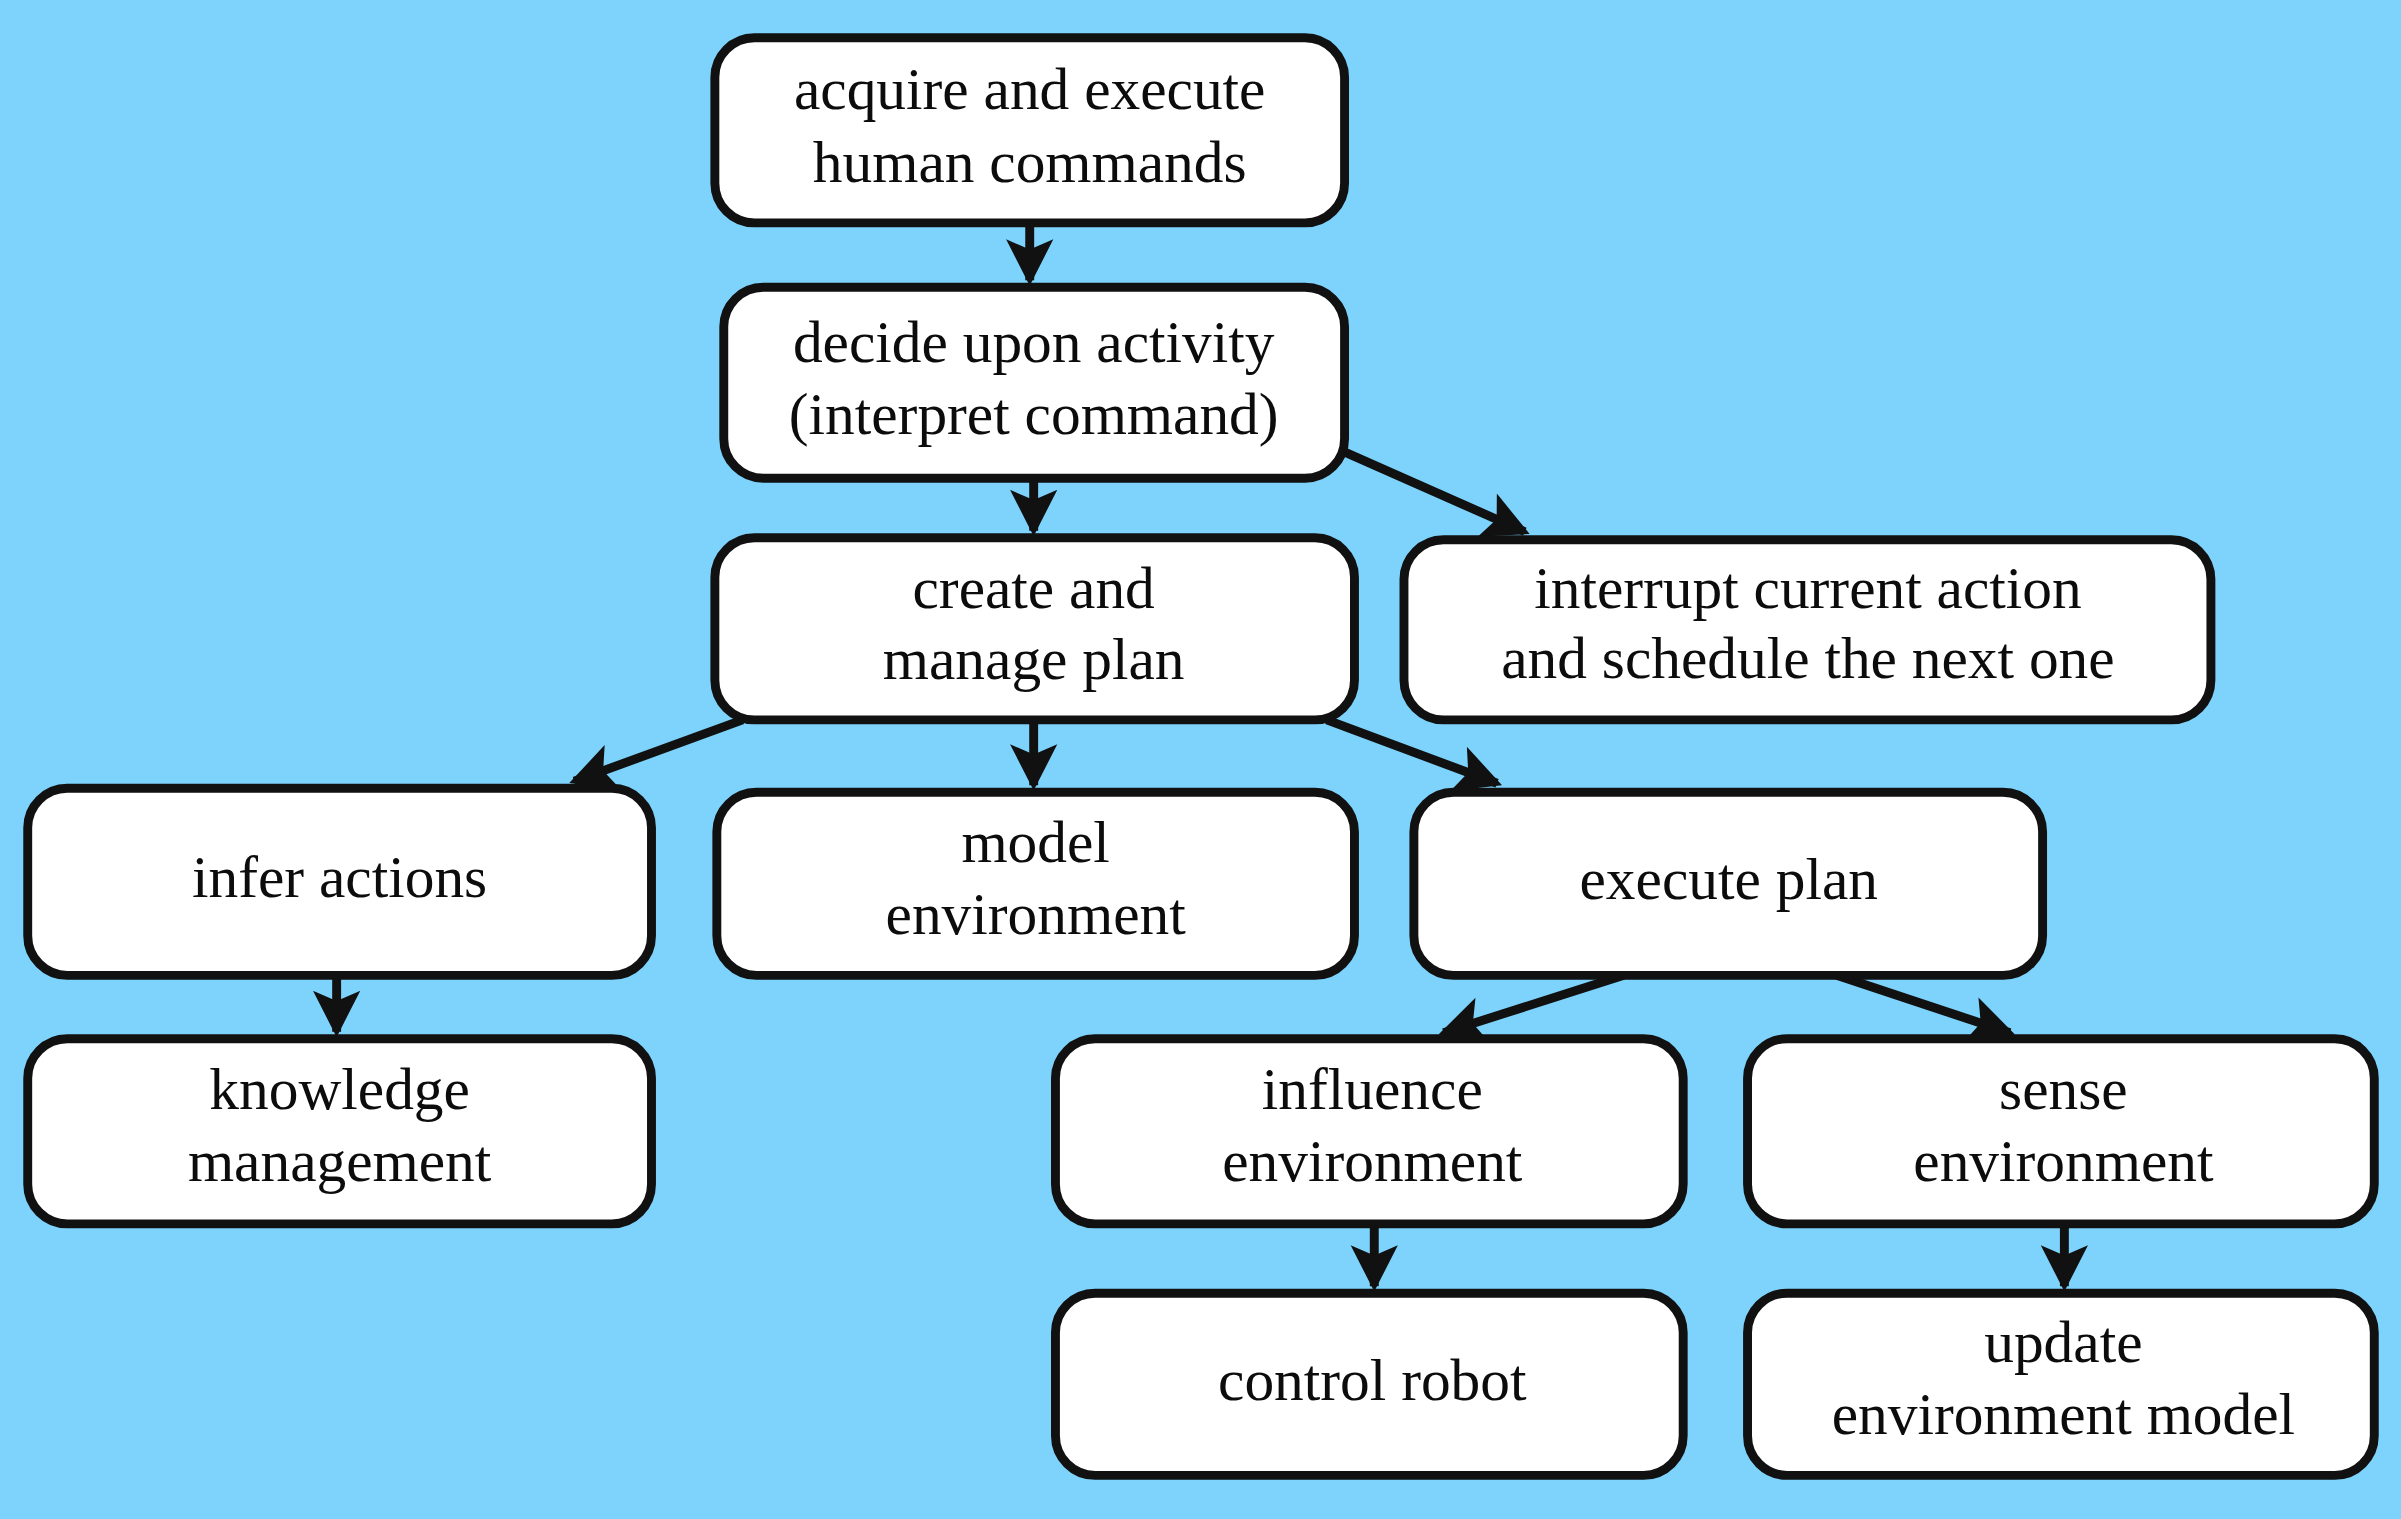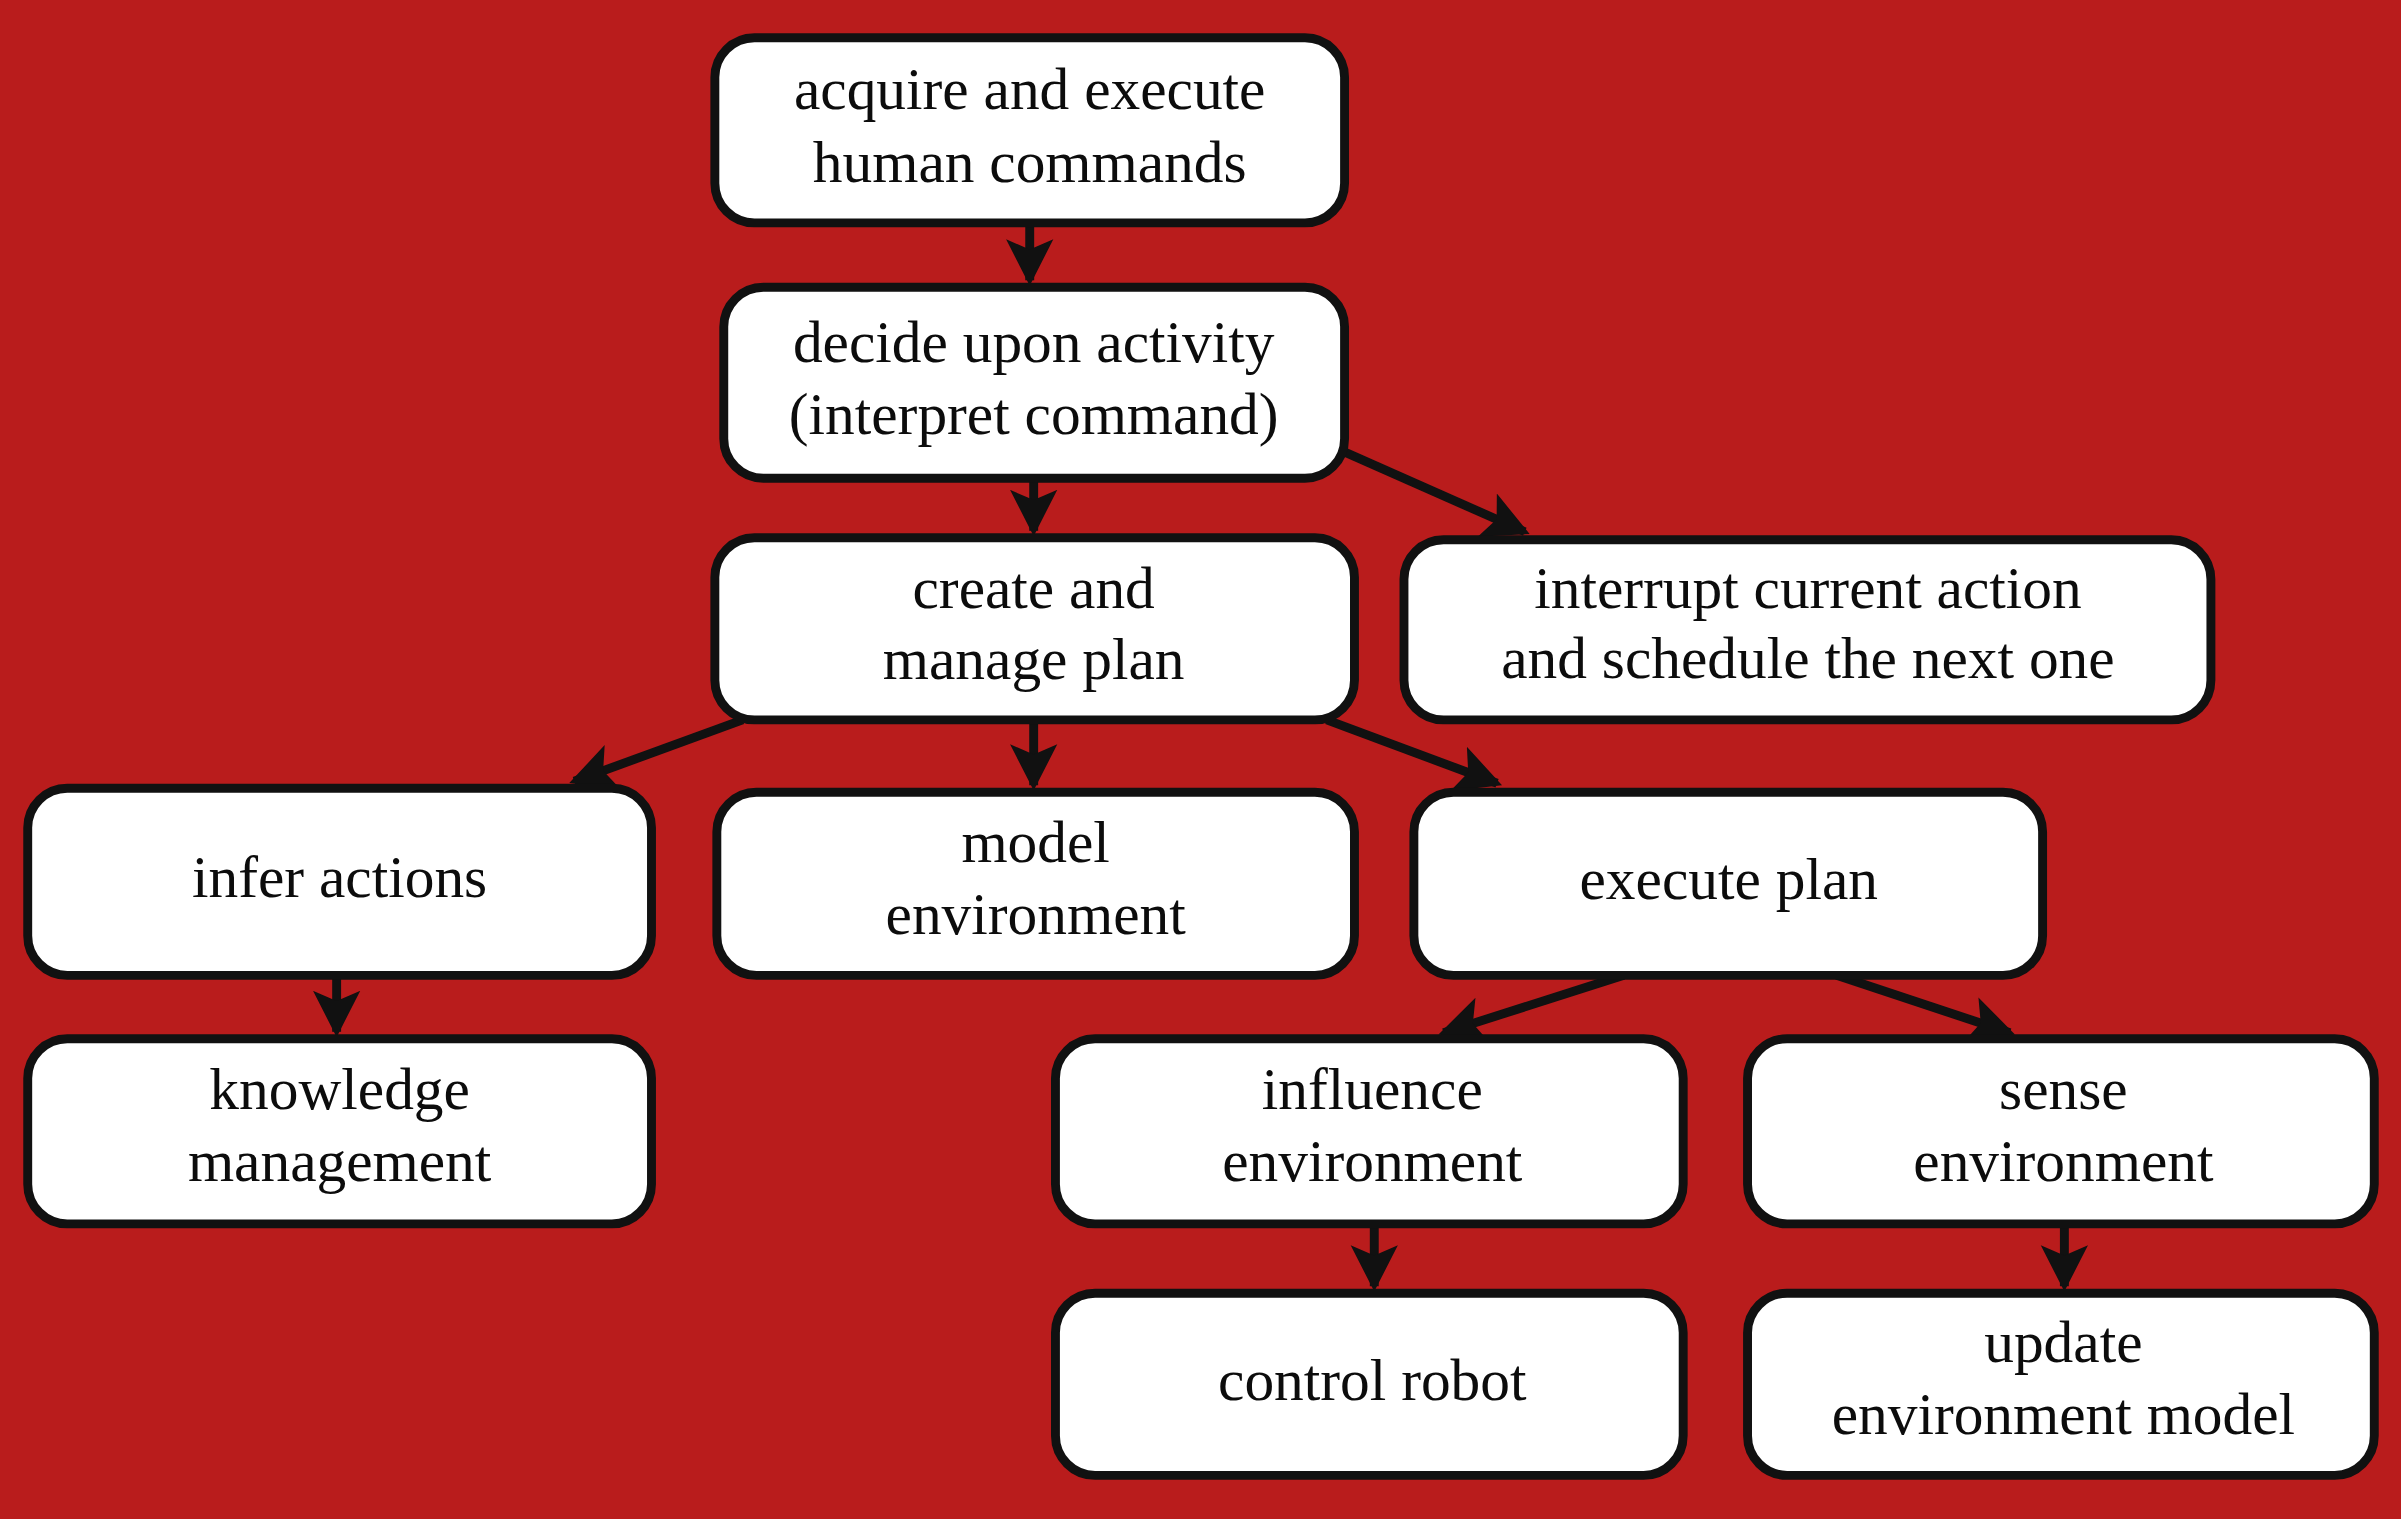--- a/index.html
+++ b/index.html
@@ -11,21 +11,21 @@
   body {
     width: 2402px;
     height: 1520px;
     overflow: hidden;
     font-family: "Liberation Serif", "DejaVu Serif", serif;
   }
   #diagram-root {
     position: relative;
     width: 2402px;
     height: 1520px;
-    background: #b91c1c;
+    background: #7dd3fc;
   }
   svg#diagram-svg {
     position: absolute;
     top: 0;
     left: 0;
     width: 2402px;
     height: 1520px;
     display: block;
   }
   .node-rect {

